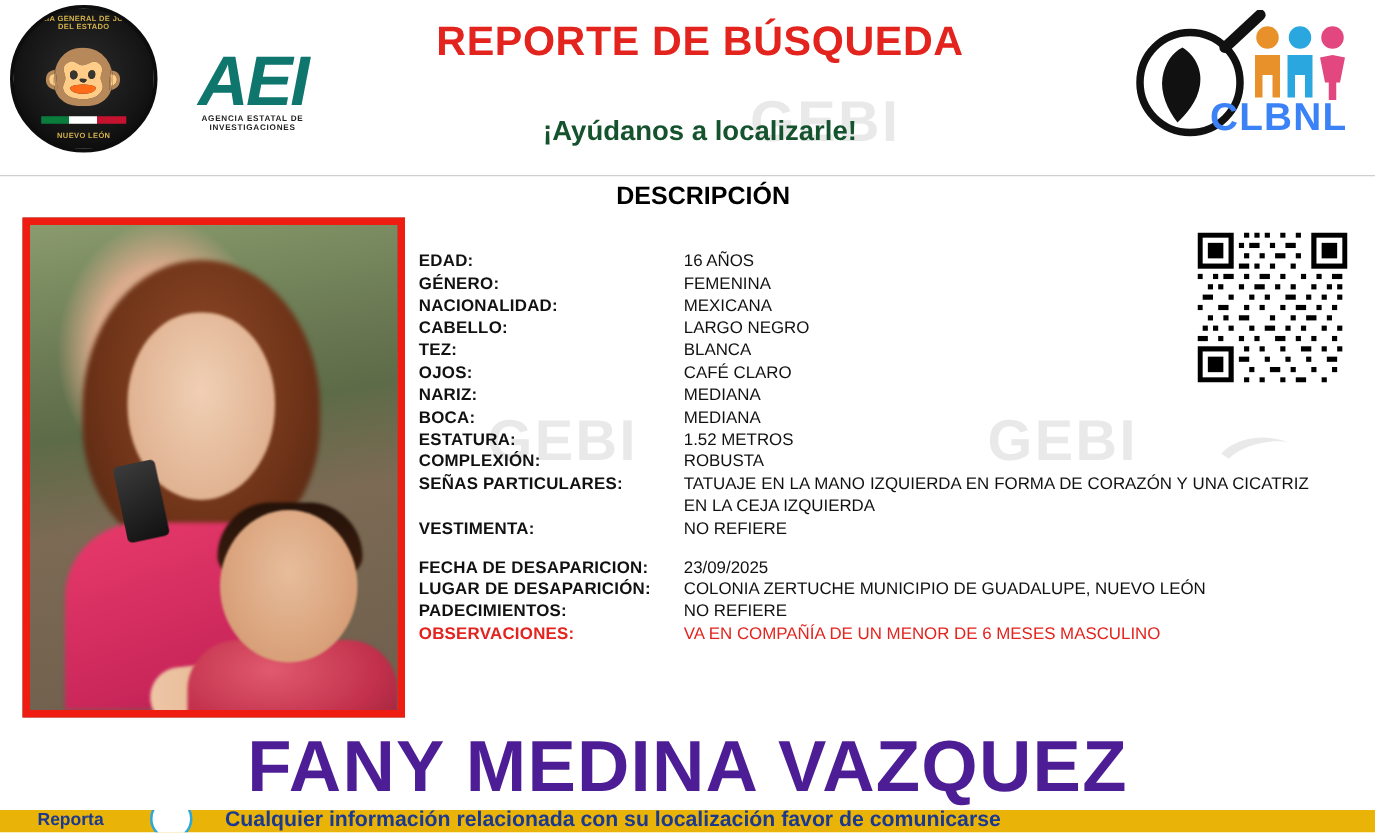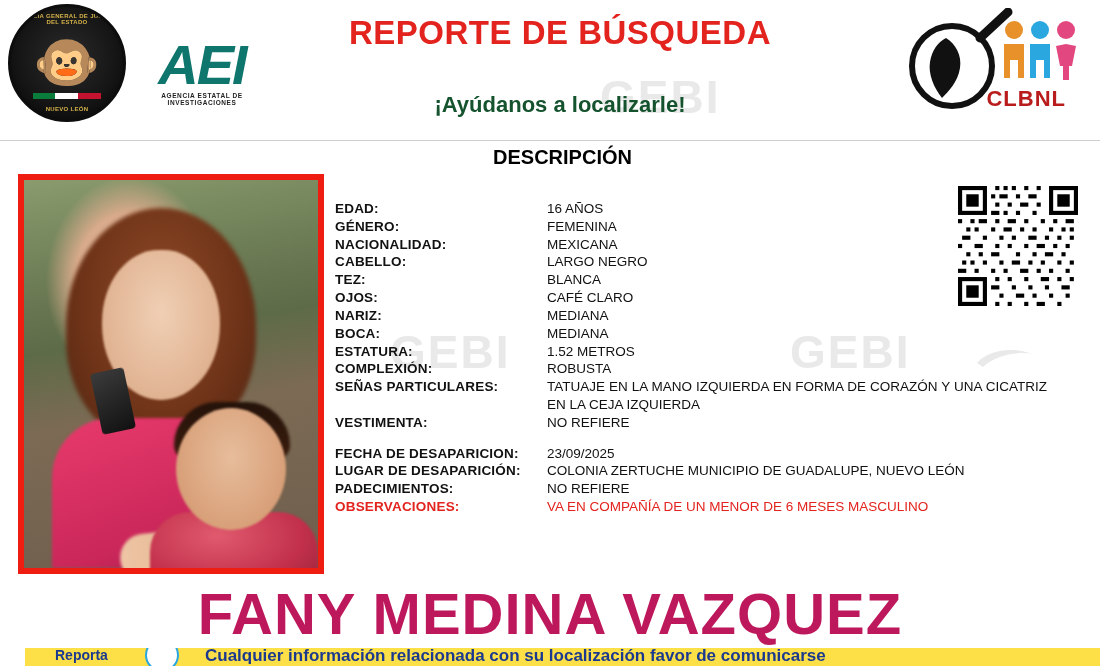--- a/index.html
+++ b/index.html
@@ -119,25 +119,25 @@
   }
 
   .logo-clbnl {
     position: absolute;
     right: 16px; top: 8px;
     width: 180px;
     height: 110px;
   }
   .clbnl-text {
     position: absolute;
-    right: 18px; bottom: 6px;
-    font-size: 22px;
+    right: 6px; bottom: 6px;
+    font-size: 31px;
     font-weight: bold;
     letter-spacing: 1px;
-    color: #b91c1c;
+    color: #3b82f6;
   }
 
   
   .desc-heading {
     position: absolute;
     left: 0; right: 0;
     top: 146px;
     text-align: center;
     font-size: 20px;
     font-weight: bold;
@@ -278,35 +278,34 @@
   }
 
   
   .name-banner {
     position: absolute;
     left: 0; right: 0;
     top: 580px;
     text-align: center;
     font-size: 58px;
     font-weight: bold;
-    color: #be185d;
+    color: #4c1d95;
     letter-spacing: 1px;
     z-index: 3;
     white-space: nowrap;
   }
 
   
   .footer {
     position: absolute;
     left: 0; right: 0; bottom: 0;
     height: 18px;
-    background: #fde047;
+    background: #eab308;
     z-index: 4;
     overflow: hidden;
-    margin-left: 25px;
   }
   .footer-text {
     position: absolute;
     left: 180px; top: -2px;
     font-size: 17px;
     font-weight: bold;
     color: #1b3a8f;
     white-space: nowrap;
   }
   .footer-badge {

